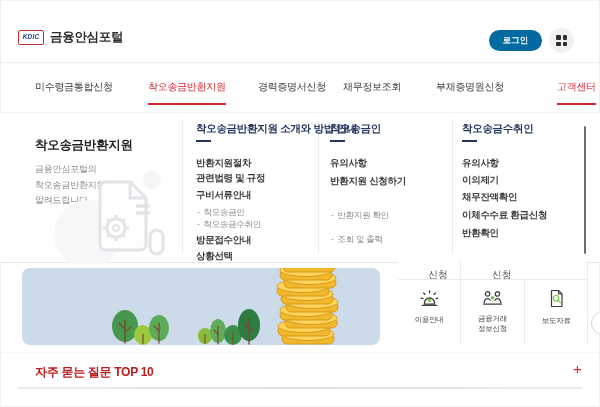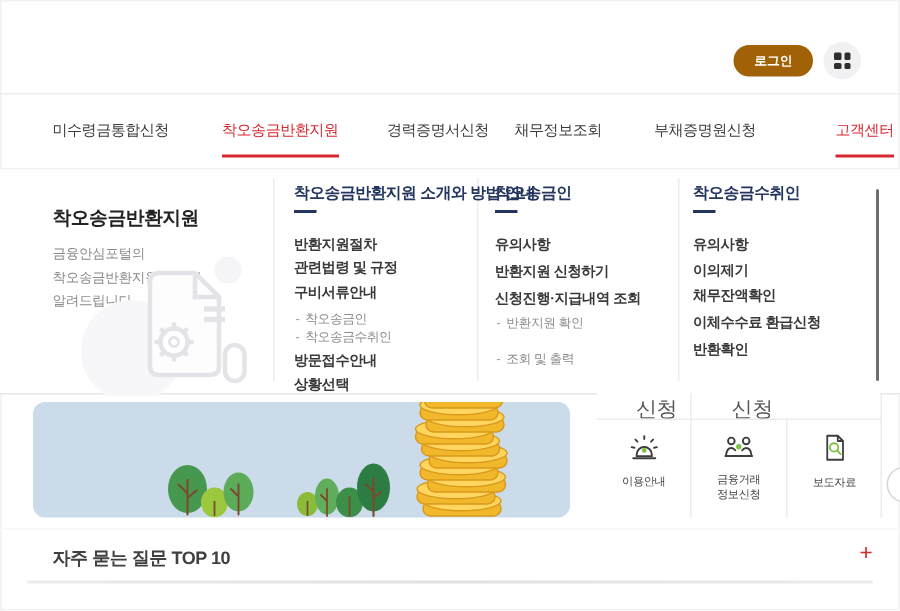--- a/index.html
+++ b/index.html
@@ -12,21 +12,21 @@
   .logo-box { width:26px; height:15px; border:1.5px solid #cf2e2e; border-radius:2px; color:#1c3f94; font-size:6.5px; font-weight:bold; font-style:italic; text-align:center; line-height:12px; letter-spacing:.2px; background:#fff; }
   .logo-title { margin-left:6px; font-size:12.5px; font-weight:700; color:#2b2b2b; letter-spacing:-.3px; }
 
   .search { position:absolute; left:197px; top:27px; width:213px; height:27px; border:1.5px solid #3c3c3c; border-radius:15px; display:flex; align-items:center; background:#fff; }
   .search-cat { margin-left:14px; font-size:9px; font-weight:700; color:#222; cursor:pointer; }
   .search-chev { margin-left:30px; display:flex; cursor:pointer; }
   .search input { flex:1; margin-left:13px; border:none; outline:none; background:transparent; font-size:8.5px; color:#555; font-family:inherit; }
   .search input::placeholder { color:#9a9a9a; }
   .search-mag { margin-right:11px; display:flex; cursor:pointer; }
 
-  .login-btn { position:absolute; left:489px; top:30px; width:53px; height:21px; border:none; border-radius:11px; background:#a16207; color:#fff; font-size:8.5px; font-weight:600; font-family:inherit; cursor:pointer; display:flex; align-items:center; justify-content:center; }
+  .login-btn { position:absolute; left:489px; top:30px; width:53px; height:21px; border:none; border-radius:11px; background:#0369a1; color:#fff; font-size:8.5px; font-weight:600; font-family:inherit; cursor:pointer; display:flex; align-items:center; justify-content:center; }
   .apps-btn { position:absolute; left:549px; top:28px; width:25px; height:25px; border-radius:50%; background:#f1f1f3; display:flex; align-items:center; justify-content:center; cursor:pointer; }
   .apps-grid { display:grid; grid-template-columns:4.5px 4.5px; grid-template-rows:4.5px 4.5px; gap:2px; }
   .apps-grid span { background:#2f2f2f; border-radius:1px; }
 
   .header-line { position:absolute; left:0; top:62px; width:600px; height:1px; background:#ededed; }
 
   
   .nav-item { position:absolute; top:80px; font-size:10px; font-weight:400; color:#3a3a3a; text-decoration:none; padding-bottom:11px; cursor:pointer; letter-spacing:-.3px; }
   .nav-item.active { color:#d6262e; }
   .nav-item.active::after { content:""; position:absolute; left:0; right:0; bottom:0; height:2px; background:#d6262e; }
@@ -45,38 +45,42 @@
   .mm-item { position:absolute; font-size:9.5px; font-weight:600; color:#3a3a3a; letter-spacing:-.3px; cursor:pointer; }
   .mm-sub { position:absolute; font-size:8.5px; font-weight:400; color:#8a8a8a; letter-spacing:-.3px; cursor:pointer; }
   .mm-sub::before { content:"-"; margin-right:4px; color:#9a9a9a; }
 
   
   .banner { position:absolute; left:22px; top:268px; width:358px; height:77px; border-radius:8px; background:#ccdbea; overflow:hidden; cursor:pointer; }
   .quickgrid { position:absolute; left:398px; top:262px; width:190px; height:83px; background:#fff; border-right:1px solid #ececec; }
   .qg-row-cut { position:absolute; left:0; top:0; width:190px; height:18px; border-bottom:1px solid #ececec; display:flex; }
   .qg-cut-cell { width:63.3px; overflow:hidden; position:relative; border-right:1px solid #ececec; cursor:pointer; }
   .qg-cut-cell:last-child { border-right:none; }
-  .qg-cut-cell span { position:absolute; left:17px; right:0; bottom:1px; text-align:center; font-size:14px; color:#555; letter-spacing:-.3px; transform:translateY(4px); }
+  .qg-cut-cell span { position:absolute; left:17px; right:0; bottom:1px; text-align:center; font-size:10px; color:#555; letter-spacing:-.3px; transform:translateY(4px); }
   .qg-row-main { position:absolute; left:0; top:18px; width:190px; height:65px; display:flex; }
   .qg-cell { width:63.3px; border-right:1px solid #ececec; display:flex; flex-direction:column; align-items:center; padding-top:9px; cursor:pointer; }
   .qg-cell:last-child { border-right:none; }
   .qg-label { margin-top:4px; font-size:7.5px; color:#444; text-align:center; line-height:9.5px; white-space:pre-line; letter-spacing:-.3px; }
   .float-circle { position:absolute; left:591px; top:311px; width:24px; height:24px; border-radius:50%; border:1px solid #d5d5d5; background:#fff; cursor:pointer; }
   .section-line { position:absolute; left:0; top:352px; width:600px; height:1px; background:#f7f7f7; }
 
   
-  .faq-title { position:absolute; left:35px; top:364px; font-size:12px; font-weight:700; color:#404040; letter-spacing:-.3px; }
+  .faq-title { position:absolute; left:35px; top:364px; font-size:12px; font-weight:700; color:#b91c1c; letter-spacing:-.3px; }
   .faq-plus { position:absolute; left:573px; top:360px; font-size:15px; font-weight:400; color:#d6262e; cursor:pointer; background:none; border:none; font-family:inherit; }
   .faq-line { position:absolute; left:18px; top:387px; width:564px; height:2px; background:linear-gradient(to right,#ececec,#e0e0e0,#ececec); }
 </style>
 </head>
 <body>
 
 <div class="page">
 
+  <div class="logo">
+    <div class="logo-box">KDIC</div>
+    <div class="logo-title">금융안심포털</div>
+  </div>
 
 
   <button class="login-btn">로그인</button>
 
   <div class="apps-btn">
     <span class="apps-grid">
         <span></span>
         <span></span>
         <span></span>
         <span></span>
@@ -135,21 +139,20 @@
     <a class="mm-item" style="left:196px; top:76px">구비서류안내</a>
     <a class="mm-sub" style="left:197px; top:94px">착오송금인</a>
     <a class="mm-sub" style="left:197px; top:106px">착오송금수취인</a>
     <a class="mm-item" style="left:196px; top:121px">방문접수안내</a>
     <a class="mm-item" style="left:196px; top:137px">상황선택</a>
 
     <div class="mm-col-header" style="left:330px">착오송금인</div>
     <div class="mm-col-bar" style="left:330px"></div>
     <a class="mm-item" style="left:330px; top:44px">유의사항</a>
     <a class="mm-item" style="left:330px; top:62px">반환지원 신청하기</a>
-    <a class="mm-item" style="left:330px; top:80px">신청진행·지급내역 조회</a>
     <a class="mm-sub" style="left:331px; top:97px">반환지원 확인</a>
     <a class="mm-sub" style="left:331px; top:121px">조회 및 출력</a>
 
     <div class="mm-col-header" style="left:462px">착오송금수취인</div>
     <div class="mm-col-bar" style="left:462px"></div>
     <a class="mm-item" style="left:462px; top:44px">유의사항</a>
     <a class="mm-item" style="left:462px; top:61px">이의제기</a>
     <a class="mm-item" style="left:462px; top:78px">채무잔액확인</a>
     <a class="mm-item" style="left:462px; top:96px">이체수수료 환급신청</a>
     <a class="mm-item" style="left:462px; top:114px">반환확인</a>

